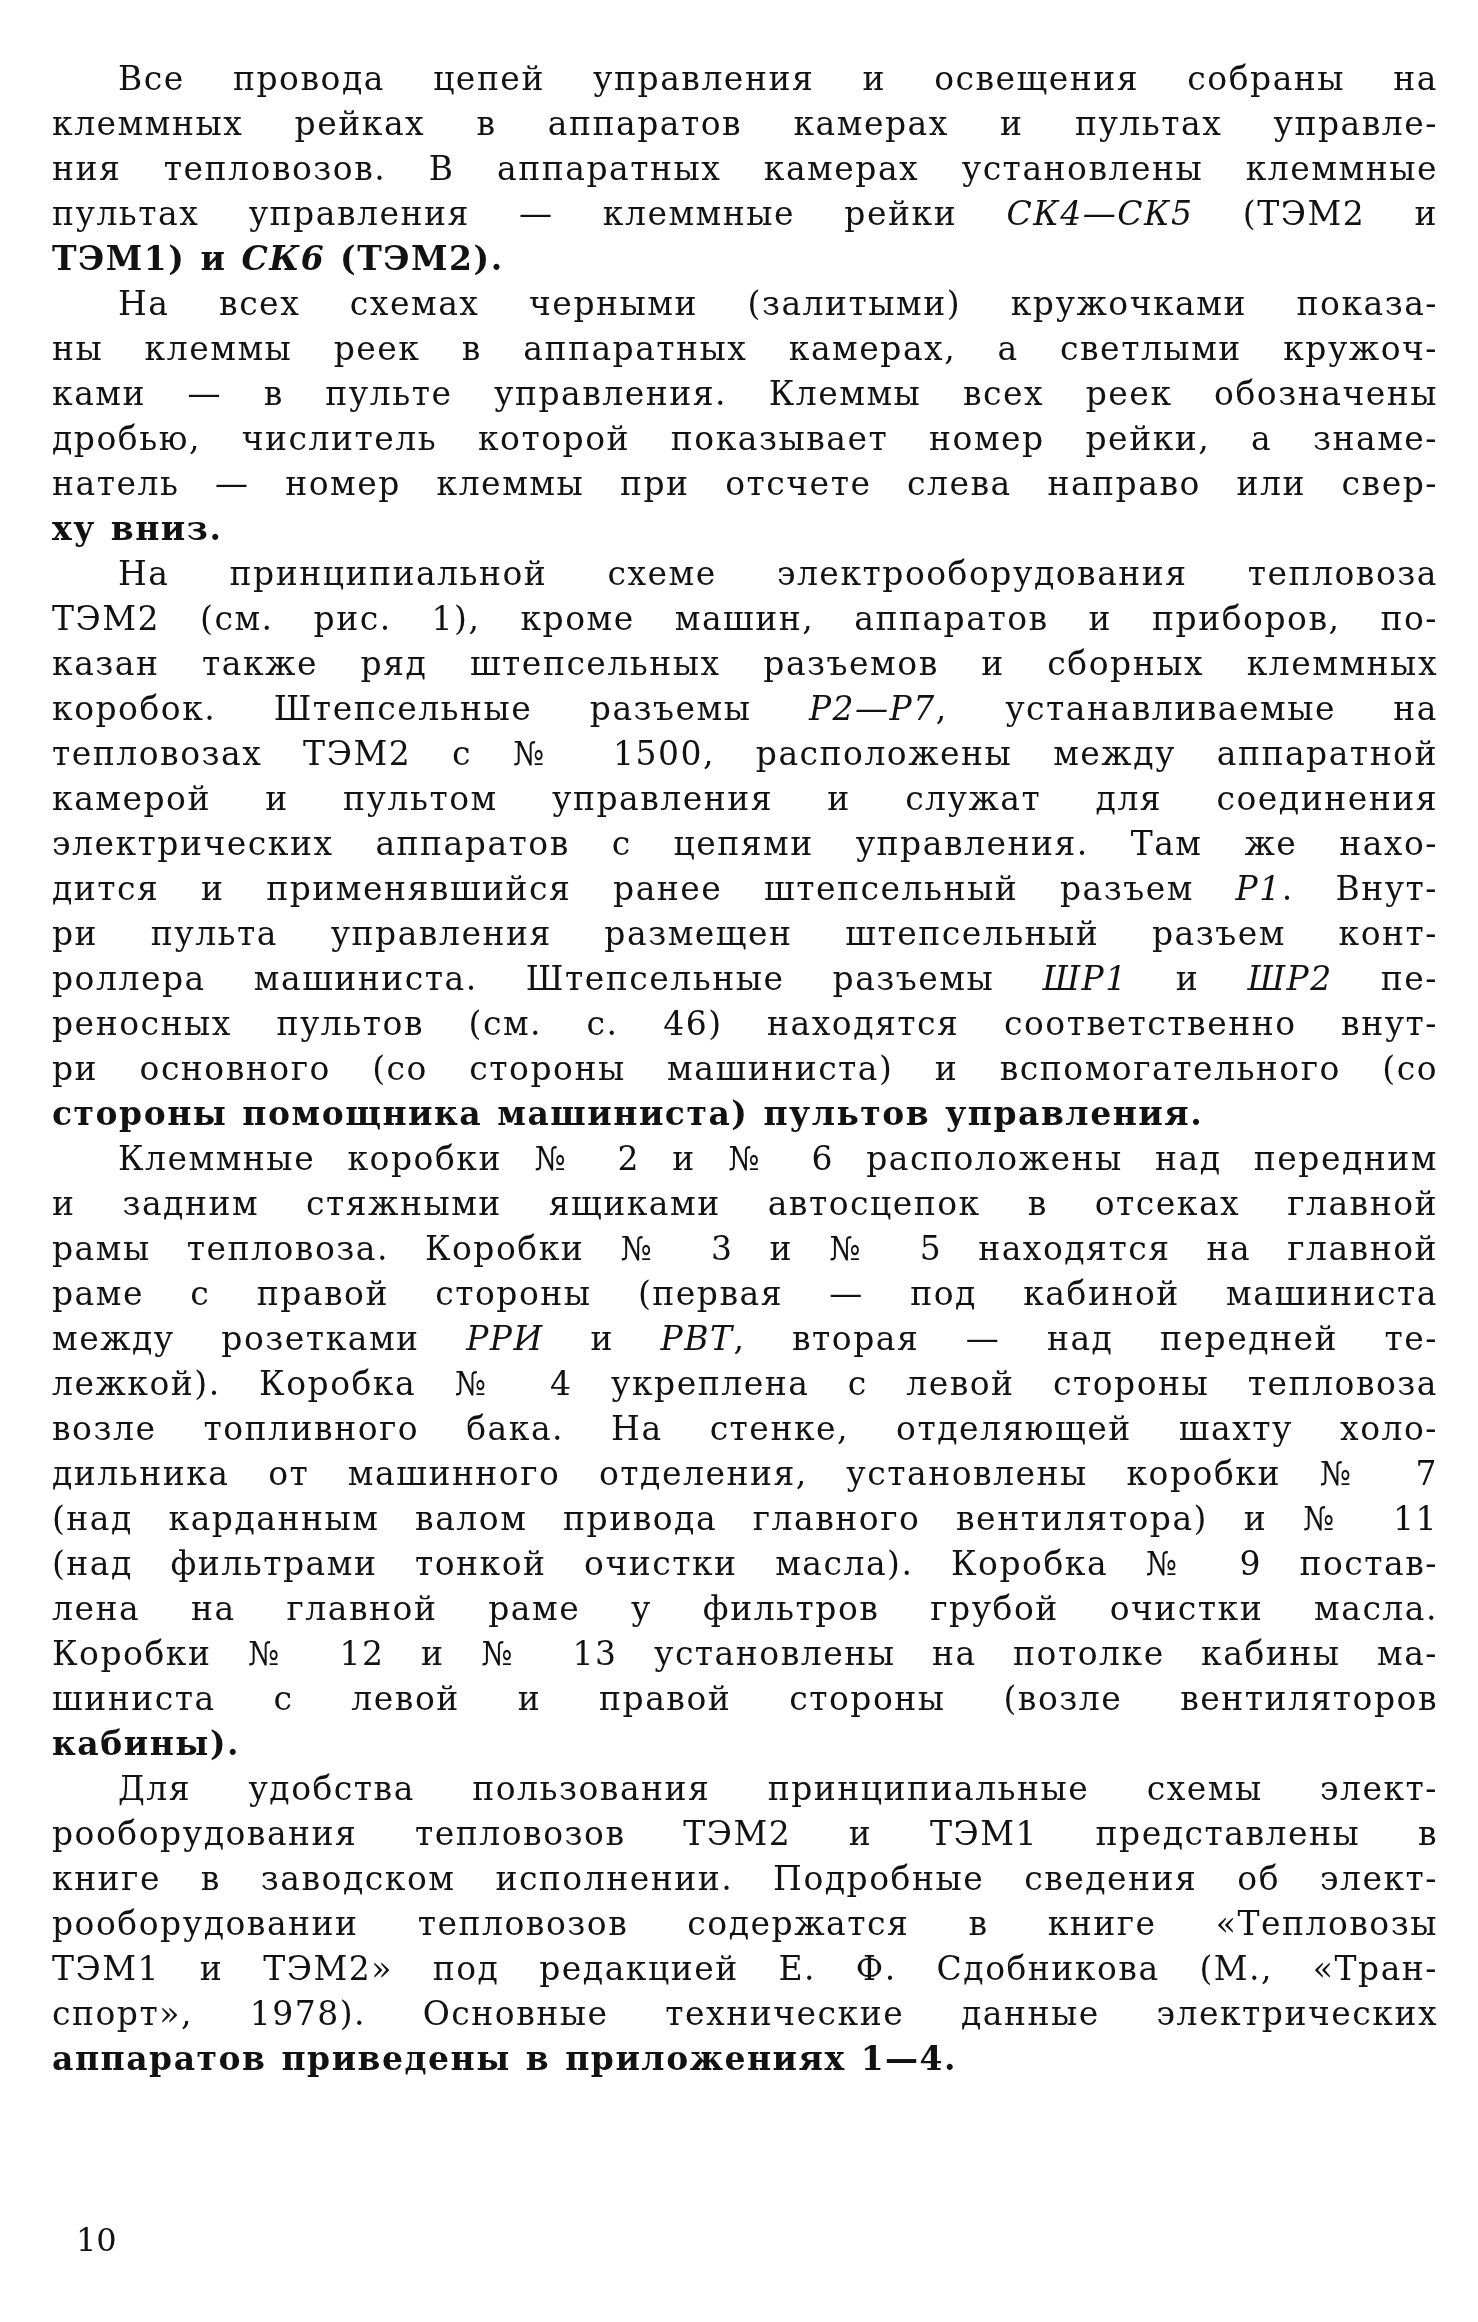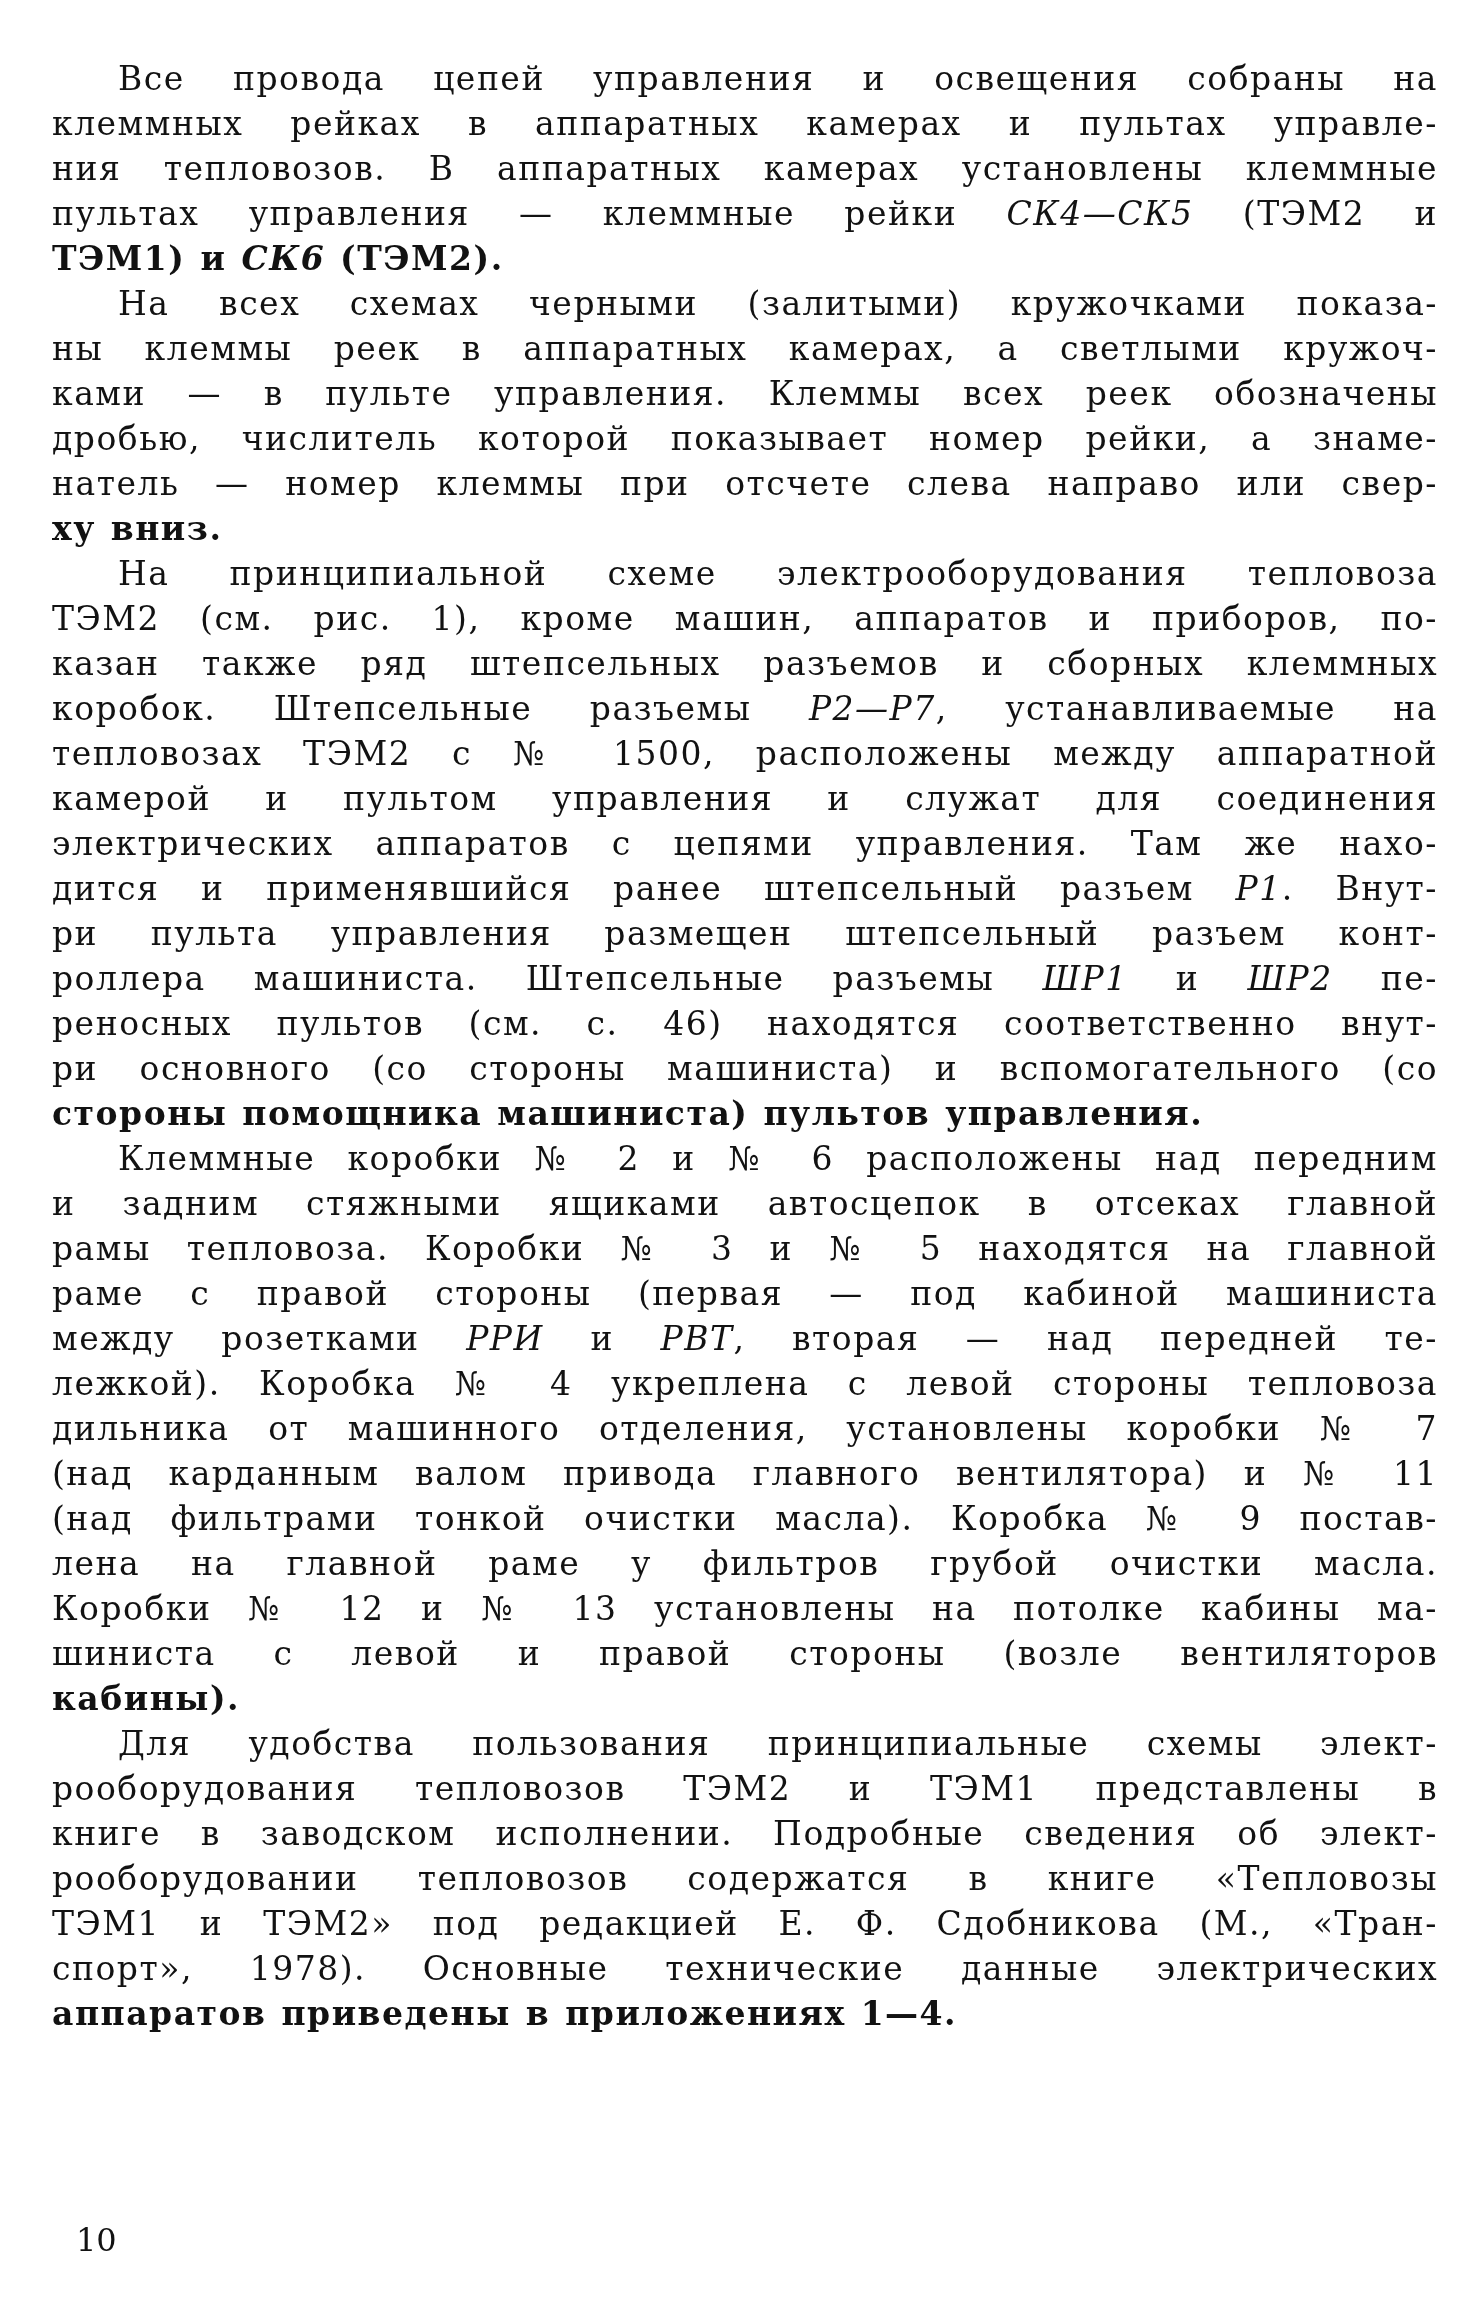--- a/index.html
+++ b/index.html
@@ -43,21 +43,21 @@
     line-height: 45px;
   }
 </style>
 </head>
 <body>
 
 <main class="page-text">
 
   <div>
     <div class="ln j in">Все провода цепей управления и освещения собраны на</div>
-    <div class="ln j">клеммных рейках в аппаратных камерах и пультах управле-</div>
+    <div class="ln j">клеммных рейках в аппаратов камерах и пультах управле-</div>
     <div class="ln j">ния тепловозов. В аппаратных камерах установлены клеммные</div>
     <div class="ln j"><span>пультах управления — клеммные рейки </span><i>СК4—СК5</i><span> (ТЭМ2 и</span></div>
     <div class="ln last"><span>ТЭМ1) и </span><i>СК6</i><span> (ТЭМ2).</span></div>
   </div>
 
   <div>
     <div class="ln j in">На всех схемах черными (залитыми) кружочками показа-</div>
     <div class="ln j">ны клеммы реек в аппаратных камерах, а светлыми кружоч-</div>
     <div class="ln j">ками — в пульте управления. Клеммы всех реек обозначены</div>
     <div class="ln j">дробью, числитель которой показывает номер рейки, а знаме-</div>
@@ -81,20 +81,21 @@
     <div class="ln last">стороны помощника машиниста) пультов управления.</div>
   </div>
 
   <div>
     <div class="ln j in">Клеммные коробки № 2 и № 6 расположены над передним</div>
     <div class="ln j">и задним стяжными ящиками автосцепок в отсеках главной</div>
     <div class="ln j">рамы тепловоза. Коробки № 3 и № 5 находятся на главной</div>
     <div class="ln j">раме с правой стороны (первая — под кабиной машиниста</div>
     <div class="ln j"><span>между розетками </span><i>РРИ</i><span> и </span><i>РВТ</i><span>, вторая — над передней те-</span></div>
     <div class="ln j">лежкой). Коробка № 4 укреплена с левой стороны тепловоза</div>
+    <div class="ln j">возле топливного бака. На стенке, отделяющей шахту холо-</div>
     <div class="ln j">дильника от машинного отделения, установлены коробки № 7</div>
     <div class="ln j">(над карданным валом привода главного вентилятора) и № 11</div>
     <div class="ln j">(над фильтрами тонкой очистки масла). Коробка № 9 постав-</div>
     <div class="ln j">лена на главной раме у фильтров грубой очистки масла.</div>
     <div class="ln j">Коробки № 12 и № 13 установлены на потолке кабины ма-</div>
     <div class="ln j">шиниста с левой и правой стороны (возле вентиляторов</div>
     <div class="ln last">кабины).</div>
   </div>
 
   <div>

